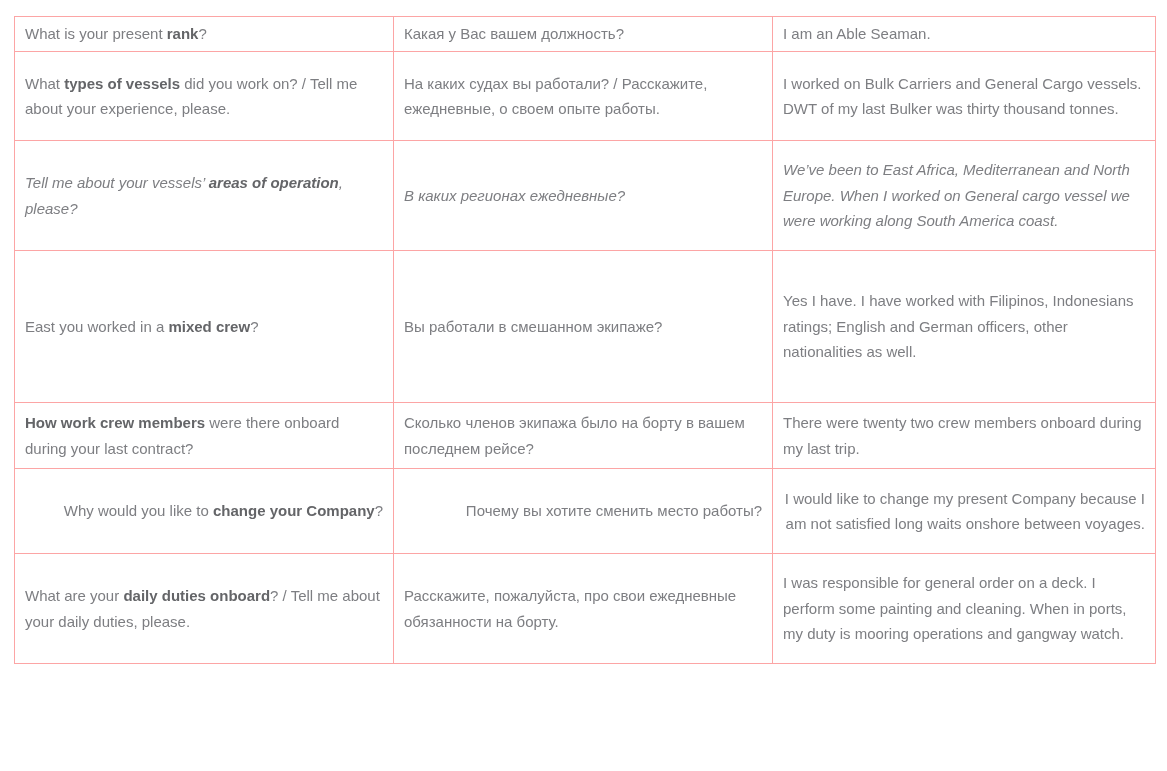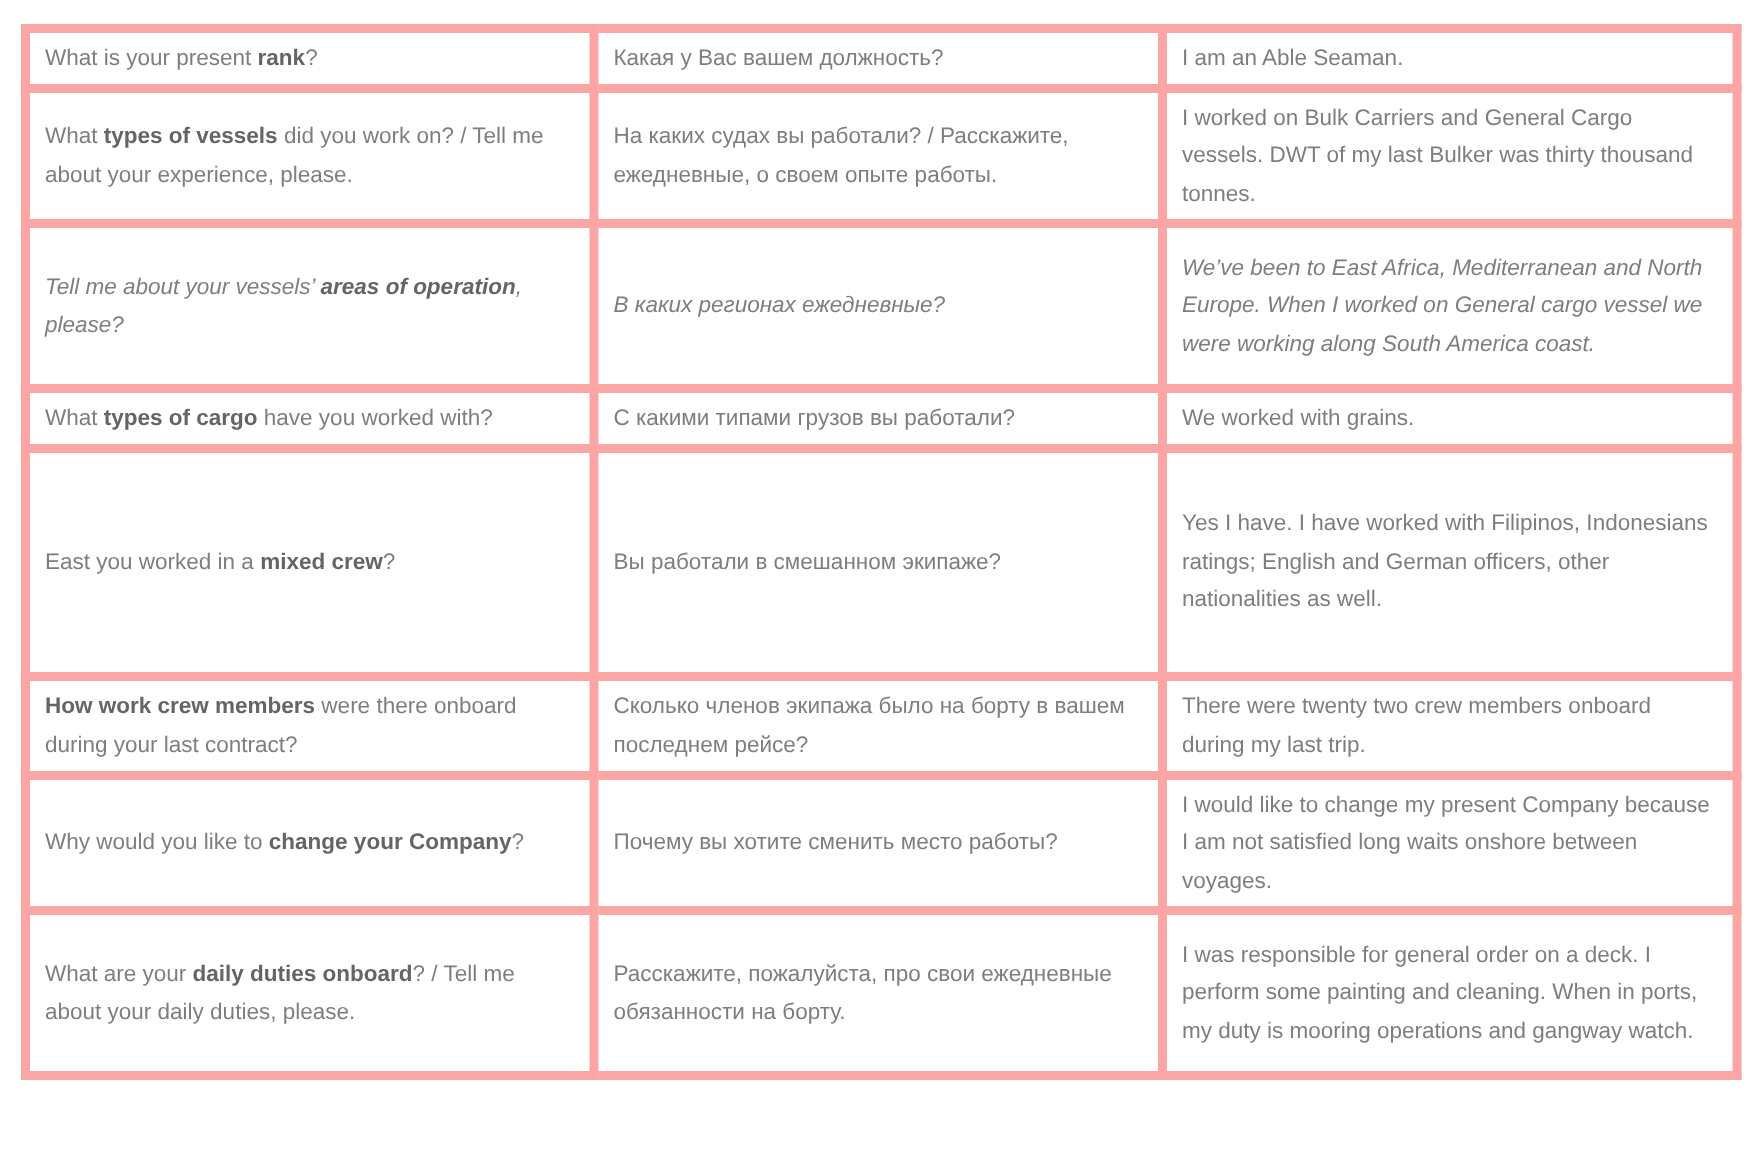--- a/index.html
+++ b/index.html
@@ -20,41 +20,41 @@
     left: 14px;
     top: 16px;
     width: 1141px;
     border-collapse: collapse;
     table-layout: fixed;
   }
   table.qa-table col.c1 { width: 379px; }
   table.qa-table col.c2 { width: 379px; }
   table.qa-table col.c3 { width: 383px; }
   table.qa-table td {
-    border: 6px solid #fca5a5;
+    border: 1px solid #fca5a5;
     vertical-align: middle;
     padding: 4px 10px;
     font-size: 15px;
     line-height: 25.5px;
     color: #7d7e82;
     background: #ffffff;
     overflow: hidden;
   }
   table.qa-table td strong {
     font-weight: 700;
     color: #646568;
   }
   tr.r1 { height: 35px; }
   tr.r2 { height: 89px; }
   tr.r3 { height: 110px; font-style: italic; }
   tr.r4 { height: 35px; }
   tr.r5 { height: 152px; }
   tr.r6 { height: 66px; }
   tr.r7 { height: 59px; }
-  tr.r8 { height: 85px; }
+  tr.r8 { height: 85px; text-align: right; }
   tr.r9 { height: 110px; }
   td.v-top { vertical-align: top; padding-top: 6px; margin-left: 16px; }
 </style>
 </head>
 <body>
 
 <div class="page">
   <table class="qa-table">
     <colgroup>
       <col class="c1">
@@ -70,25 +70,20 @@
       <tr class="r2">
         <td><span>What </span><strong>types of vessels</strong><span> did you work on? / Tell me about your experience, please.</span></td>
         <td>На каких судах вы работали? / Расскажите, ежедневные, о своем опыте работы.</td>
         <td>I worked on Bulk Carriers and General Cargo vessels. DWT of my last Bulker was thirty thousand tonnes.</td>
       </tr>
       <tr class="r3">
         <td><span>Tell me about your vessels’ </span><strong>areas of operation</strong><span>, please?</span></td>
         <td>В каких регионах ежедневные?</td>
         <td>We’ve been to East Africa, Mediterranean and North Europe. When I worked on General cargo vessel we were working along South America coast.</td>
       </tr>
-      <tr class="r4">
-        <td><span>What </span><strong>types of cargo</strong><span> have you worked with?</span></td>
-        <td>С какими типами грузов вы работали?</td>
-        <td>We worked with grains.</td>
-      </tr>
       <tr class="r5">
         <td><span>East you worked in a </span><strong>mixed crew</strong><span>?</span></td>
         <td>Вы работали в смешанном экипаже?</td>
         <td class="v-top">Yes I have. I have worked with Filipinos, Indonesians ratings; English and German officers, other nationalities as well.</td>
       </tr>
       <tr class="r6">
         <td><span></span><strong>How work crew members</strong><span> were there onboard during your last contract?</span></td>
         <td>Сколько членов экипажа было на борту в вашем последнем рейсе?</td>
         <td>There were twenty two crew members onboard during my last trip.</td>
       </tr>

